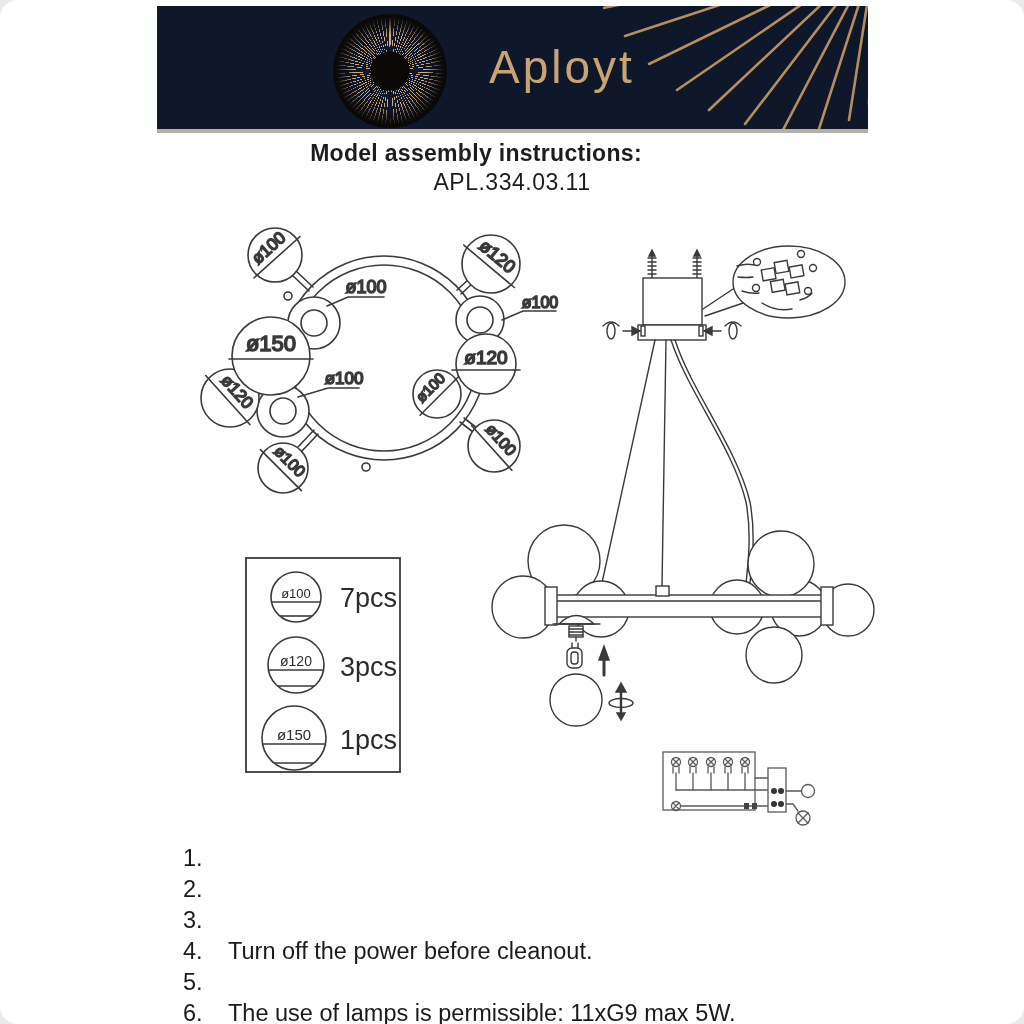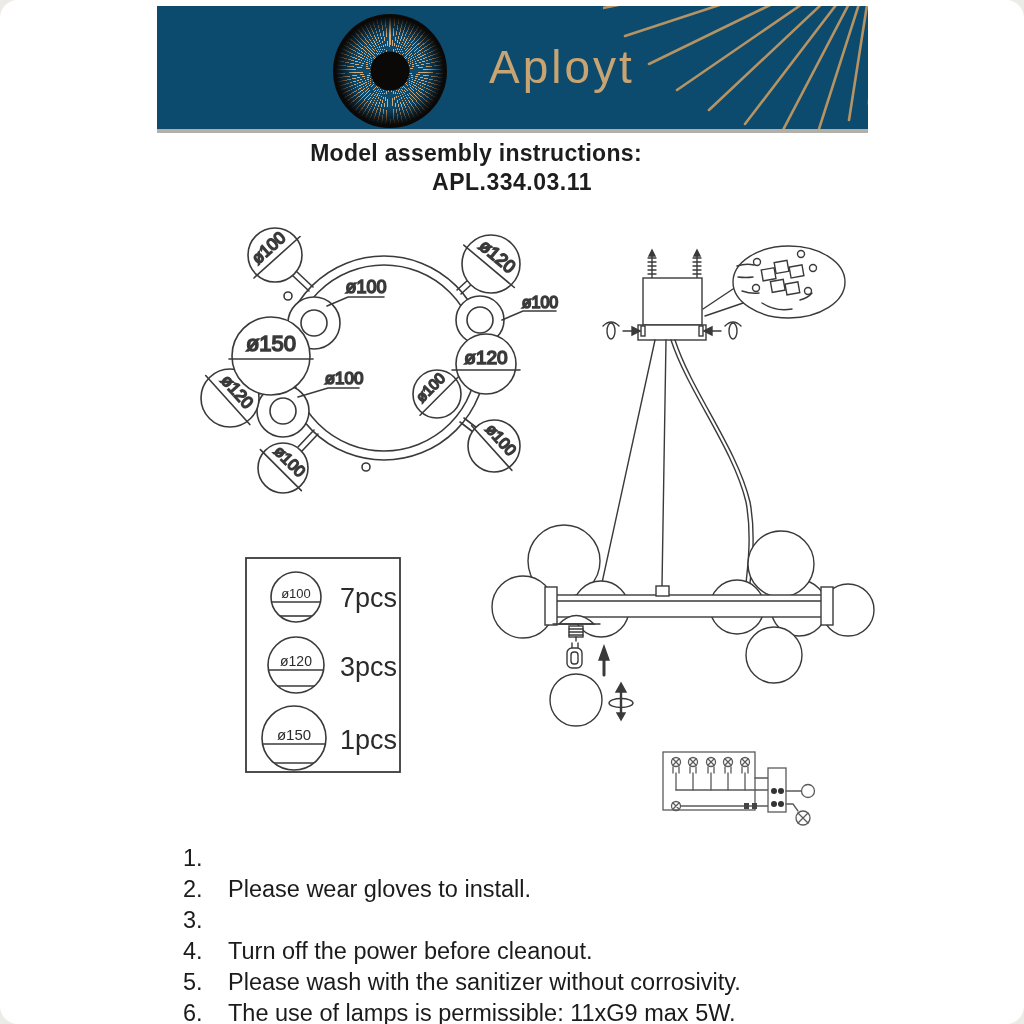--- a/index.html
+++ b/index.html
@@ -1,29 +1,29 @@
 <!DOCTYPE html>
 <html><head>
 <meta charset="utf-8">
 <style>
   html,body{margin:0;padding:0;width:1024px;height:1024px;background:#ecebe8;font-family:"Liberation Sans",sans-serif;}
   .page{position:absolute;inset:0;background:#ffffff;border-radius:18px;overflow:hidden;}
   
-  .banner{position:absolute;left:157px;top:6px;width:711px;height:123px;background:#0c4a6e;border-bottom:4px solid #b3afa9;overflow:hidden;text-align:center;}
+  .banner{position:absolute;left:157px;top:6px;width:711px;height:123px;background:#0f172a;border-bottom:4px solid #b3afa9;overflow:hidden;text-align:center;}
   .starburst{position:absolute;left:176px;top:-51px;width:114px;height:114px;border-radius:50%;
     background:
       radial-gradient(circle at 50% 50%, #0b0907 0 19px, rgba(11,9,7,0) 20px),
       radial-gradient(circle at 50% 50%, rgba(11,9,7,0) 0 36px, #0b0907 54px),
       repeating-conic-gradient(from 0deg, #d2a876 0deg 1.1deg, rgba(210,168,118,0) 1.1deg 4.6deg);}
   .wordmark{position:absolute;left:332px;top:-23px;height:123px;line-height:123px;font-size:46px;font-weight:300;
     letter-spacing:3px;color:#c9a473;}
   .rays{position:absolute;right:0;top:0;width:265px;height:123px;}
   
   .title{position:absolute;left:0;top:140px;width:952px;text-align:center;font-size:23px;font-weight:600;color:#1d1d1d;letter-spacing:.3px;}
-  .model{position:absolute;left:0;top:169px;width:1024px;text-align:center;font-size:23px;font-weight:700;color:#1d1d1d;letter-spacing:.5px;}
+  .model{position:absolute;left:0;top:169px;width:1024px;text-align:center;font-size:23px;font-weight:400;color:#1d1d1d;letter-spacing:.5px;}
   
   .art{position:absolute;left:0;top:0;width:1024px;height:1024px;}
   .art text{font-family:"Liberation Sans",sans-serif;fill:#2b2b2b;font-weight:500;}
   
   .instructions{position:absolute;left:183px;top:843px;width:760px;}
   .instr-row{display:flex;font-size:23.5px;line-height:31px;font-weight:500;color:#1b1b1b;}
   .instr-row .num{width:45px;flex:0 0 45px;}
 </style>
 </head>
 <body>
@@ -361,31 +361,29 @@
       </g>
     </g>
   </svg>
 
   <div class="instructions">
     <div class="instr-row">
       <span class="num">1.</span>
     </div>
     <div class="instr-row">
       <span class="num">2.</span>
-      <span>Please wear gloves to install.</span>
     </div>
     <div class="instr-row">
       <span class="num">3.</span>
     </div>
     <div class="instr-row">
       <span class="num">4.</span>
       <span>Turn off the power before cleanout.</span>
     </div>
     <div class="instr-row">
       <span class="num">5.</span>
-      <span>Please wash with the sanitizer without corrosivity.</span>
     </div>
     <div class="instr-row">
       <span class="num">6.</span>
       <span>The use of lamps is permissible: 11xG9 max 5W.</span>
     </div>
   </div>
 </div>
 
 </body></html>

